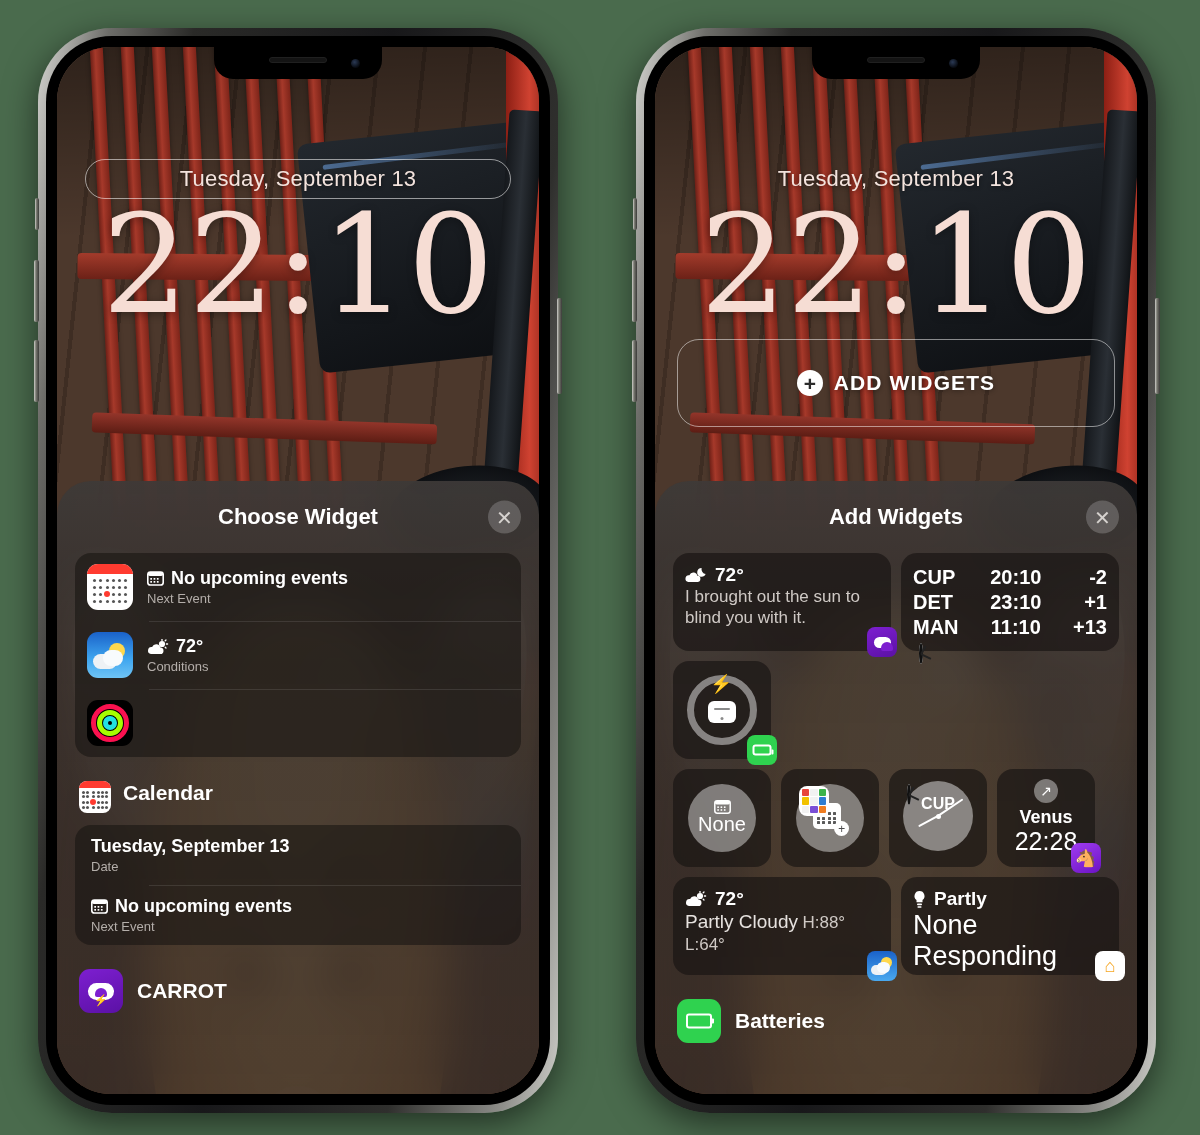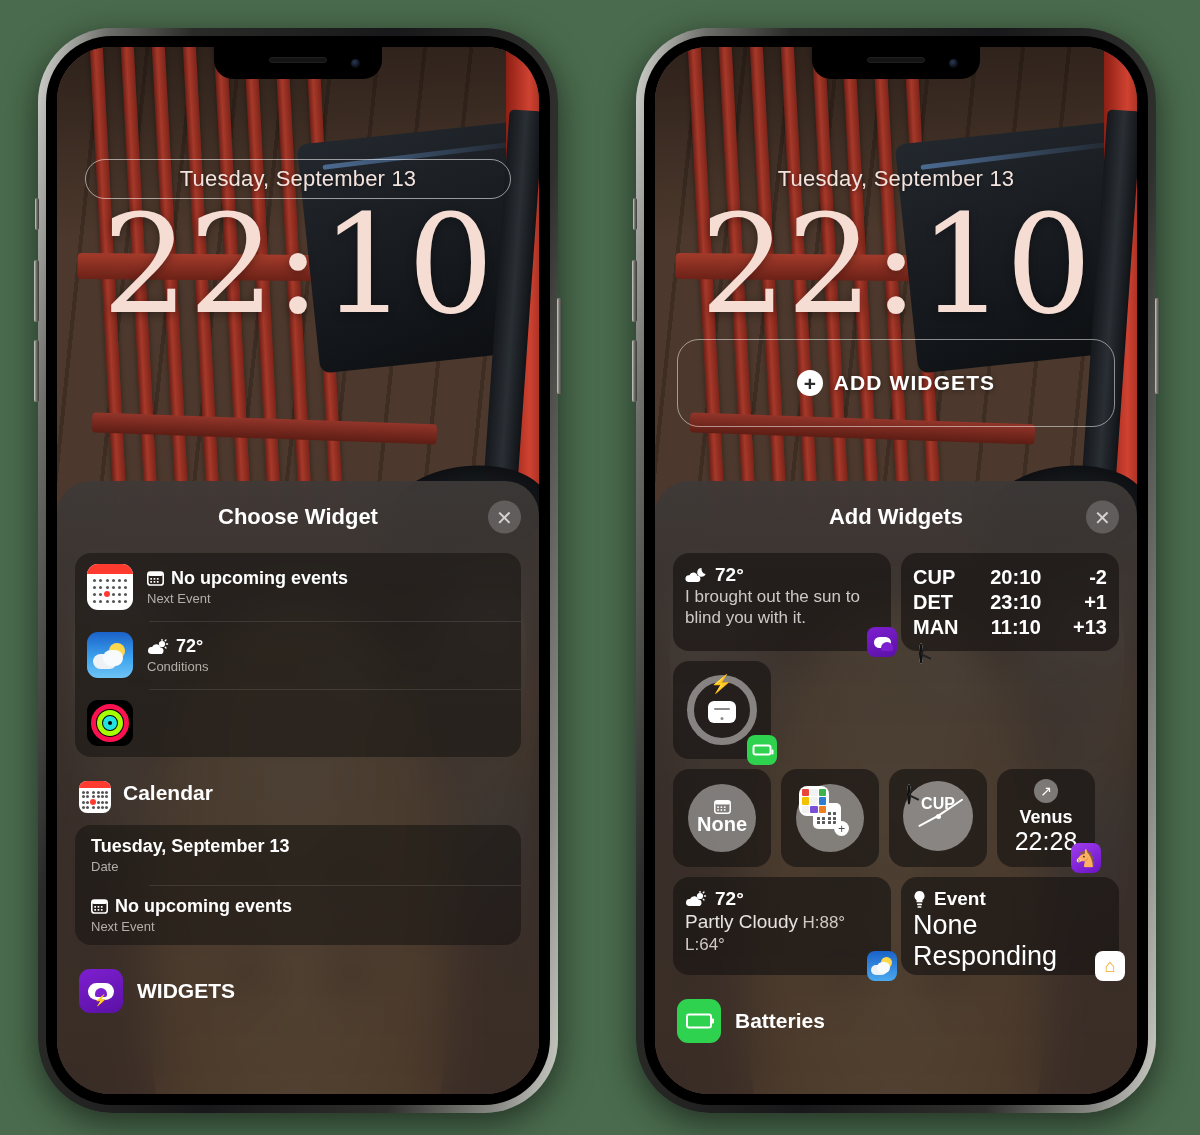--- a/index.html
+++ b/index.html
@@ -238,21 +238,21 @@
 
   .greencircle { background:#2fd24f; }
   .green-batt { position:absolute; left:50%; top:50%; transform:translate(-50%,-50%);
        width: 19px; height: 11px; border: 2px solid #fff; border-radius: 3px; }
   .green-batt::after { content:""; position:absolute; right:-4px; top:3px; width:2px; height:5px; background:#fff; border-radius:0 1px 1px 0; }
 
   
   .circ { position:absolute; left:50%; top:50%; transform:translate(-50%,-50%);
           width: 68px; height: 68px; border-radius: 50%; background: rgba(255,255,255,.42);
           display:flex; align-items:center; justify-content:center; flex-direction: column; }
-  .circ-none { font-size: 20px; color:#fff; font-weight: 700; margin-top: -2px; }
+  .circ-none { font-size: 20px; color:#fff; font-weight: 400; margin-top: -2px; }
   .ring-open { position:absolute; left:50%; top:50%; transform:translate(-50%,-50%);
                width: 70px; height: 70px; border-radius: 50%; border: 7px solid rgba(255,255,255,.45); }
 
   .analog-big { position:absolute; left:50%; top:48%; transform:translate(-50%,-50%);
                 width: 70px; height: 70px; border-radius: 50%; background: rgba(255,255,255,.45); }
   .analog-big .lbl { position:absolute; left:0; right:0; top:14px; text-align:center;
                      font-size: 16px; font-weight: 700; color:#fff; }
   .analog-big .hand { position:absolute; left:50%; top:50%; width: 30px; height:2px; background:#fff;
                       transform-origin: 0 50%; transform: translateY(-50%) rotate(-34deg); border-radius:2px; }
   .analog-big .hand2 { position:absolute; left:50%; top:50%; width: 22px; height:2px; background:#fff;
@@ -524,21 +524,21 @@
                 <span class="row-sub">Next Event</span>
               </span>
             </div>
           </div>
 
           <div class="footer-row">
             <span class="appicon ic-carrot">
               <span class="carrot-cloud"></span>
                 <span class="carrot-bolt">⚡</span>
             </span>
-            <span class="footer-label">WIDGETS</span>
+            <span class="footer-label">CARROT</span>
           </div>
         </div>
       </div>
 
       <div class="notch">
         <i class="spk"></i>
         <i class="cam"></i>
       </div>
     </div>
   </div>
@@ -764,21 +764,21 @@
                 </span>
               </div>
 
               <div class="w half">
                 <span class="w-l1">
                   <svg width="13" height="19" viewBox="0 0 13 19">
                     <path d="M6.5 1a5 5 0 0 0-3 9v2.2h6V10a5 5 0 0 0-3-9z" fill="#fff"></path>
                     <rect x="4" y="13.6" width="5" height="1.6" rx=".8" fill="#fff"></rect>
                     <rect x="4.4" y="16.2" width="4.2" height="1.6" rx=".8" fill="#fff"></rect>
                   </svg>
-                  <span>Event</span>
+                  <span>Partly</span>
                 </span>
                 <span class="w-big" style="font-size:27px">None Responding</span>
                 <span class="badge homeic">⌂</span>
               </div>
             </div>
           </div>
 
           <div class="footer-row">
             <span class="appicon greencircle" style="border-radius:11px;position:relative">
               <i class="green-batt" style="width:26px;height:15px;border-width:2.5px"></i>

